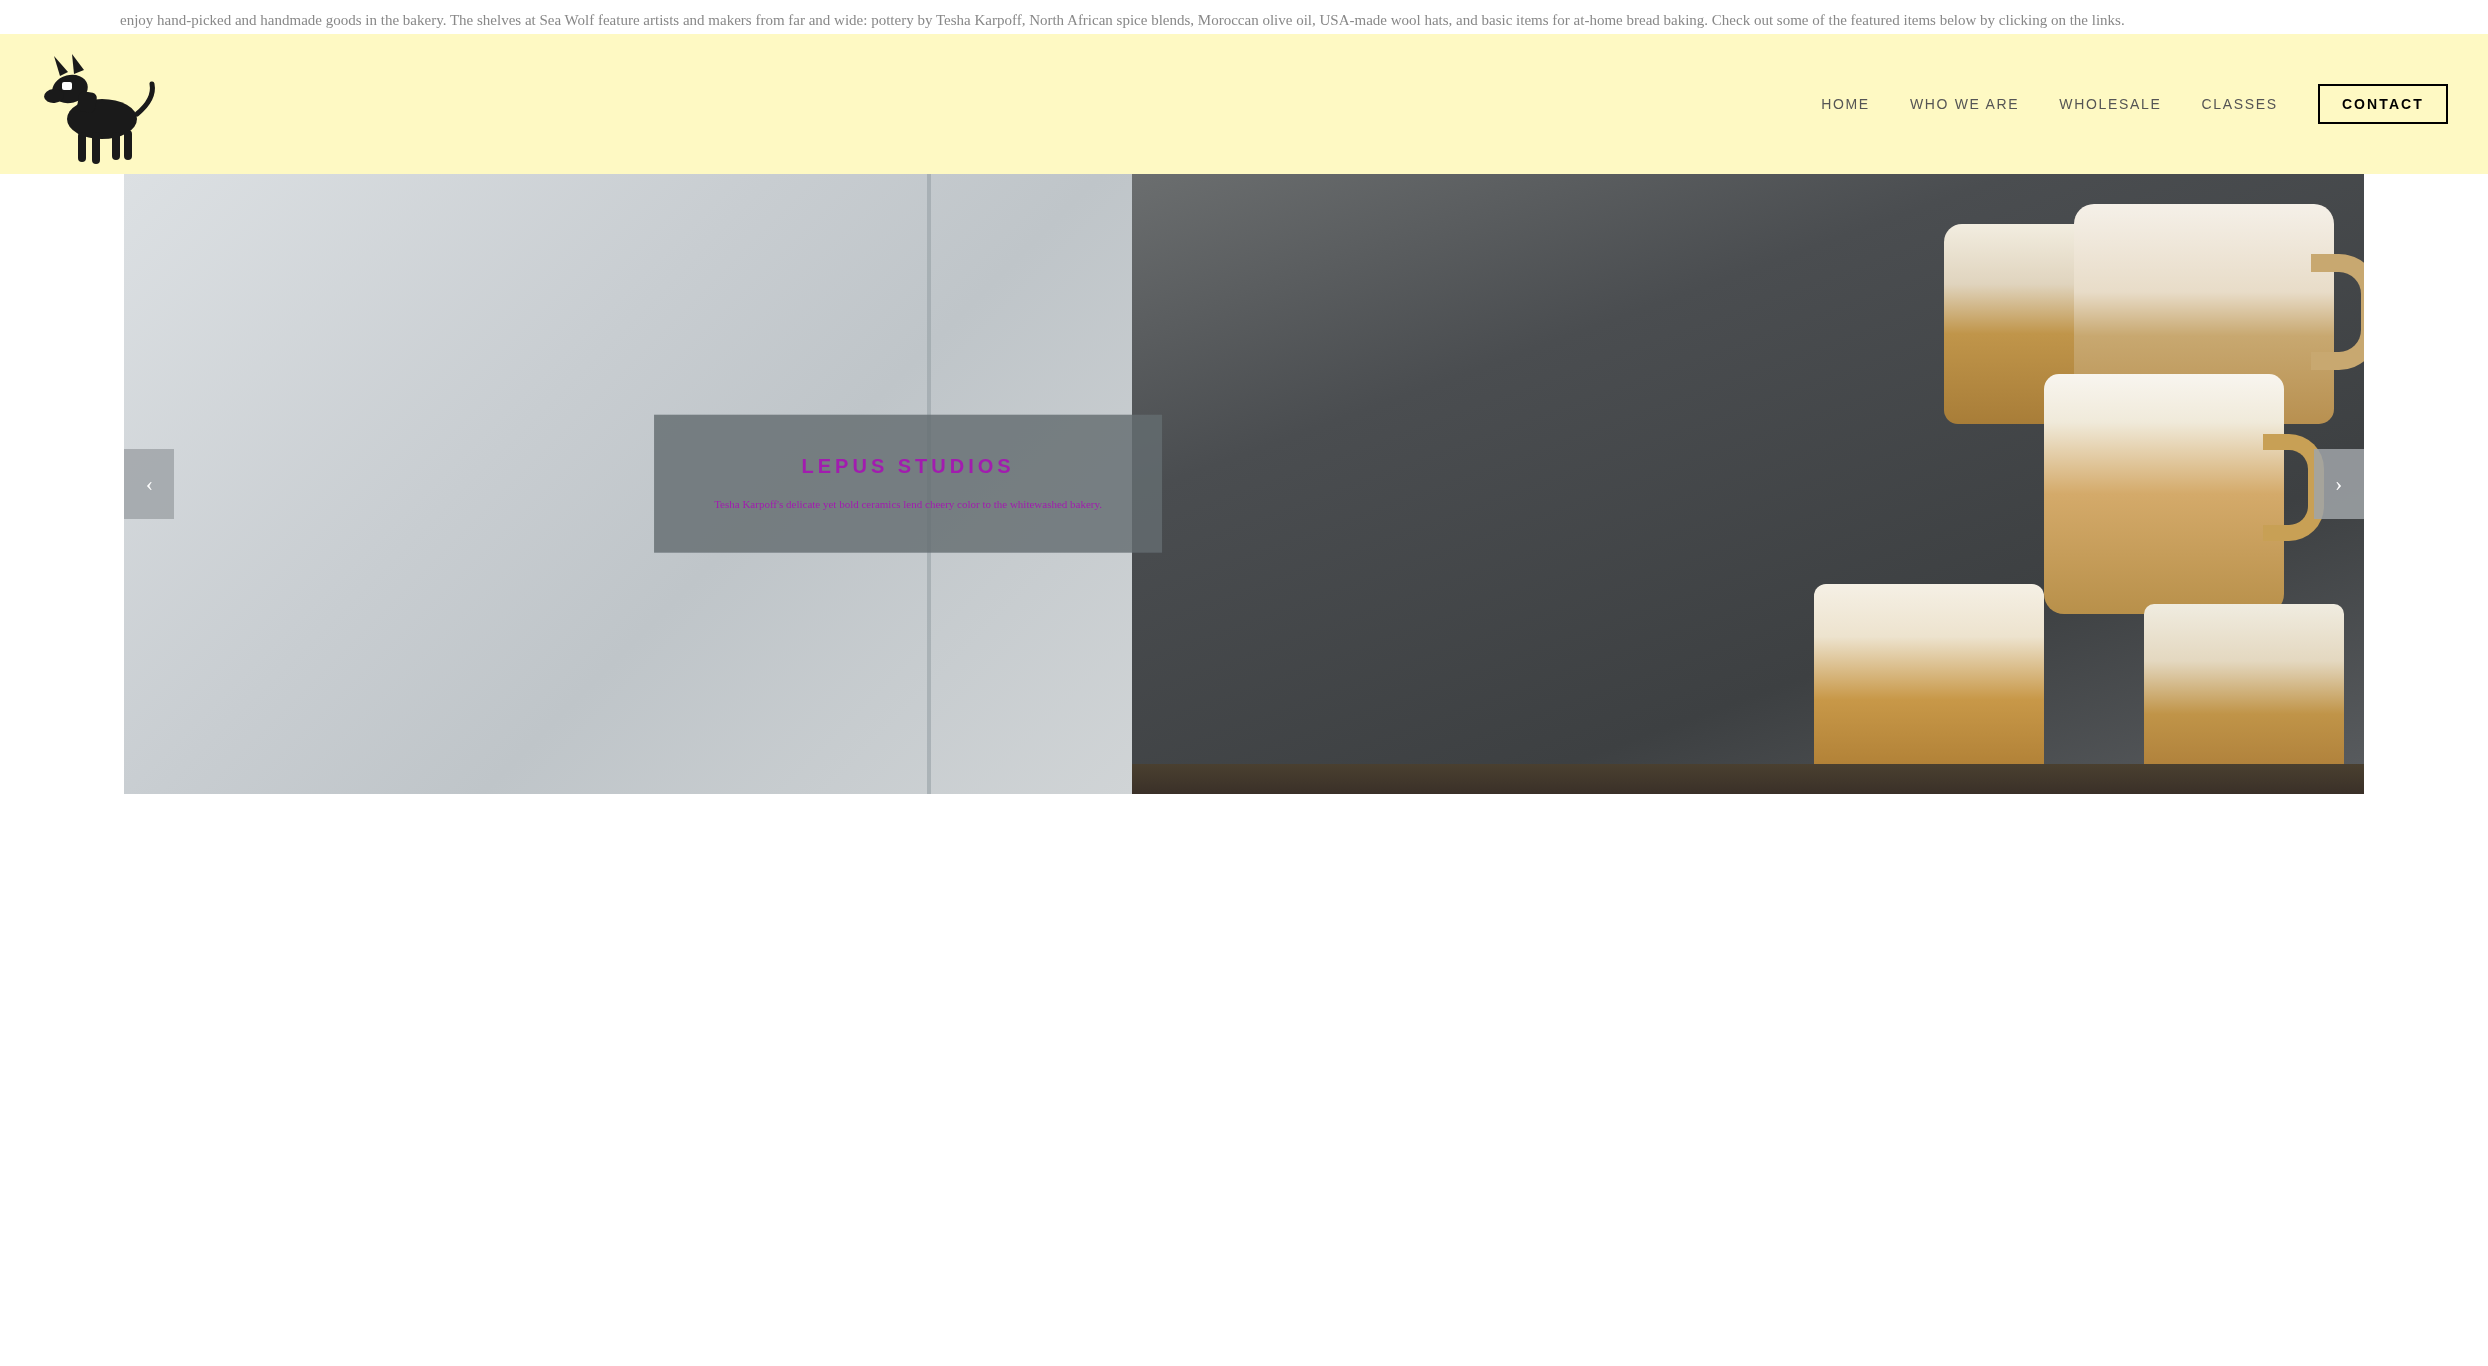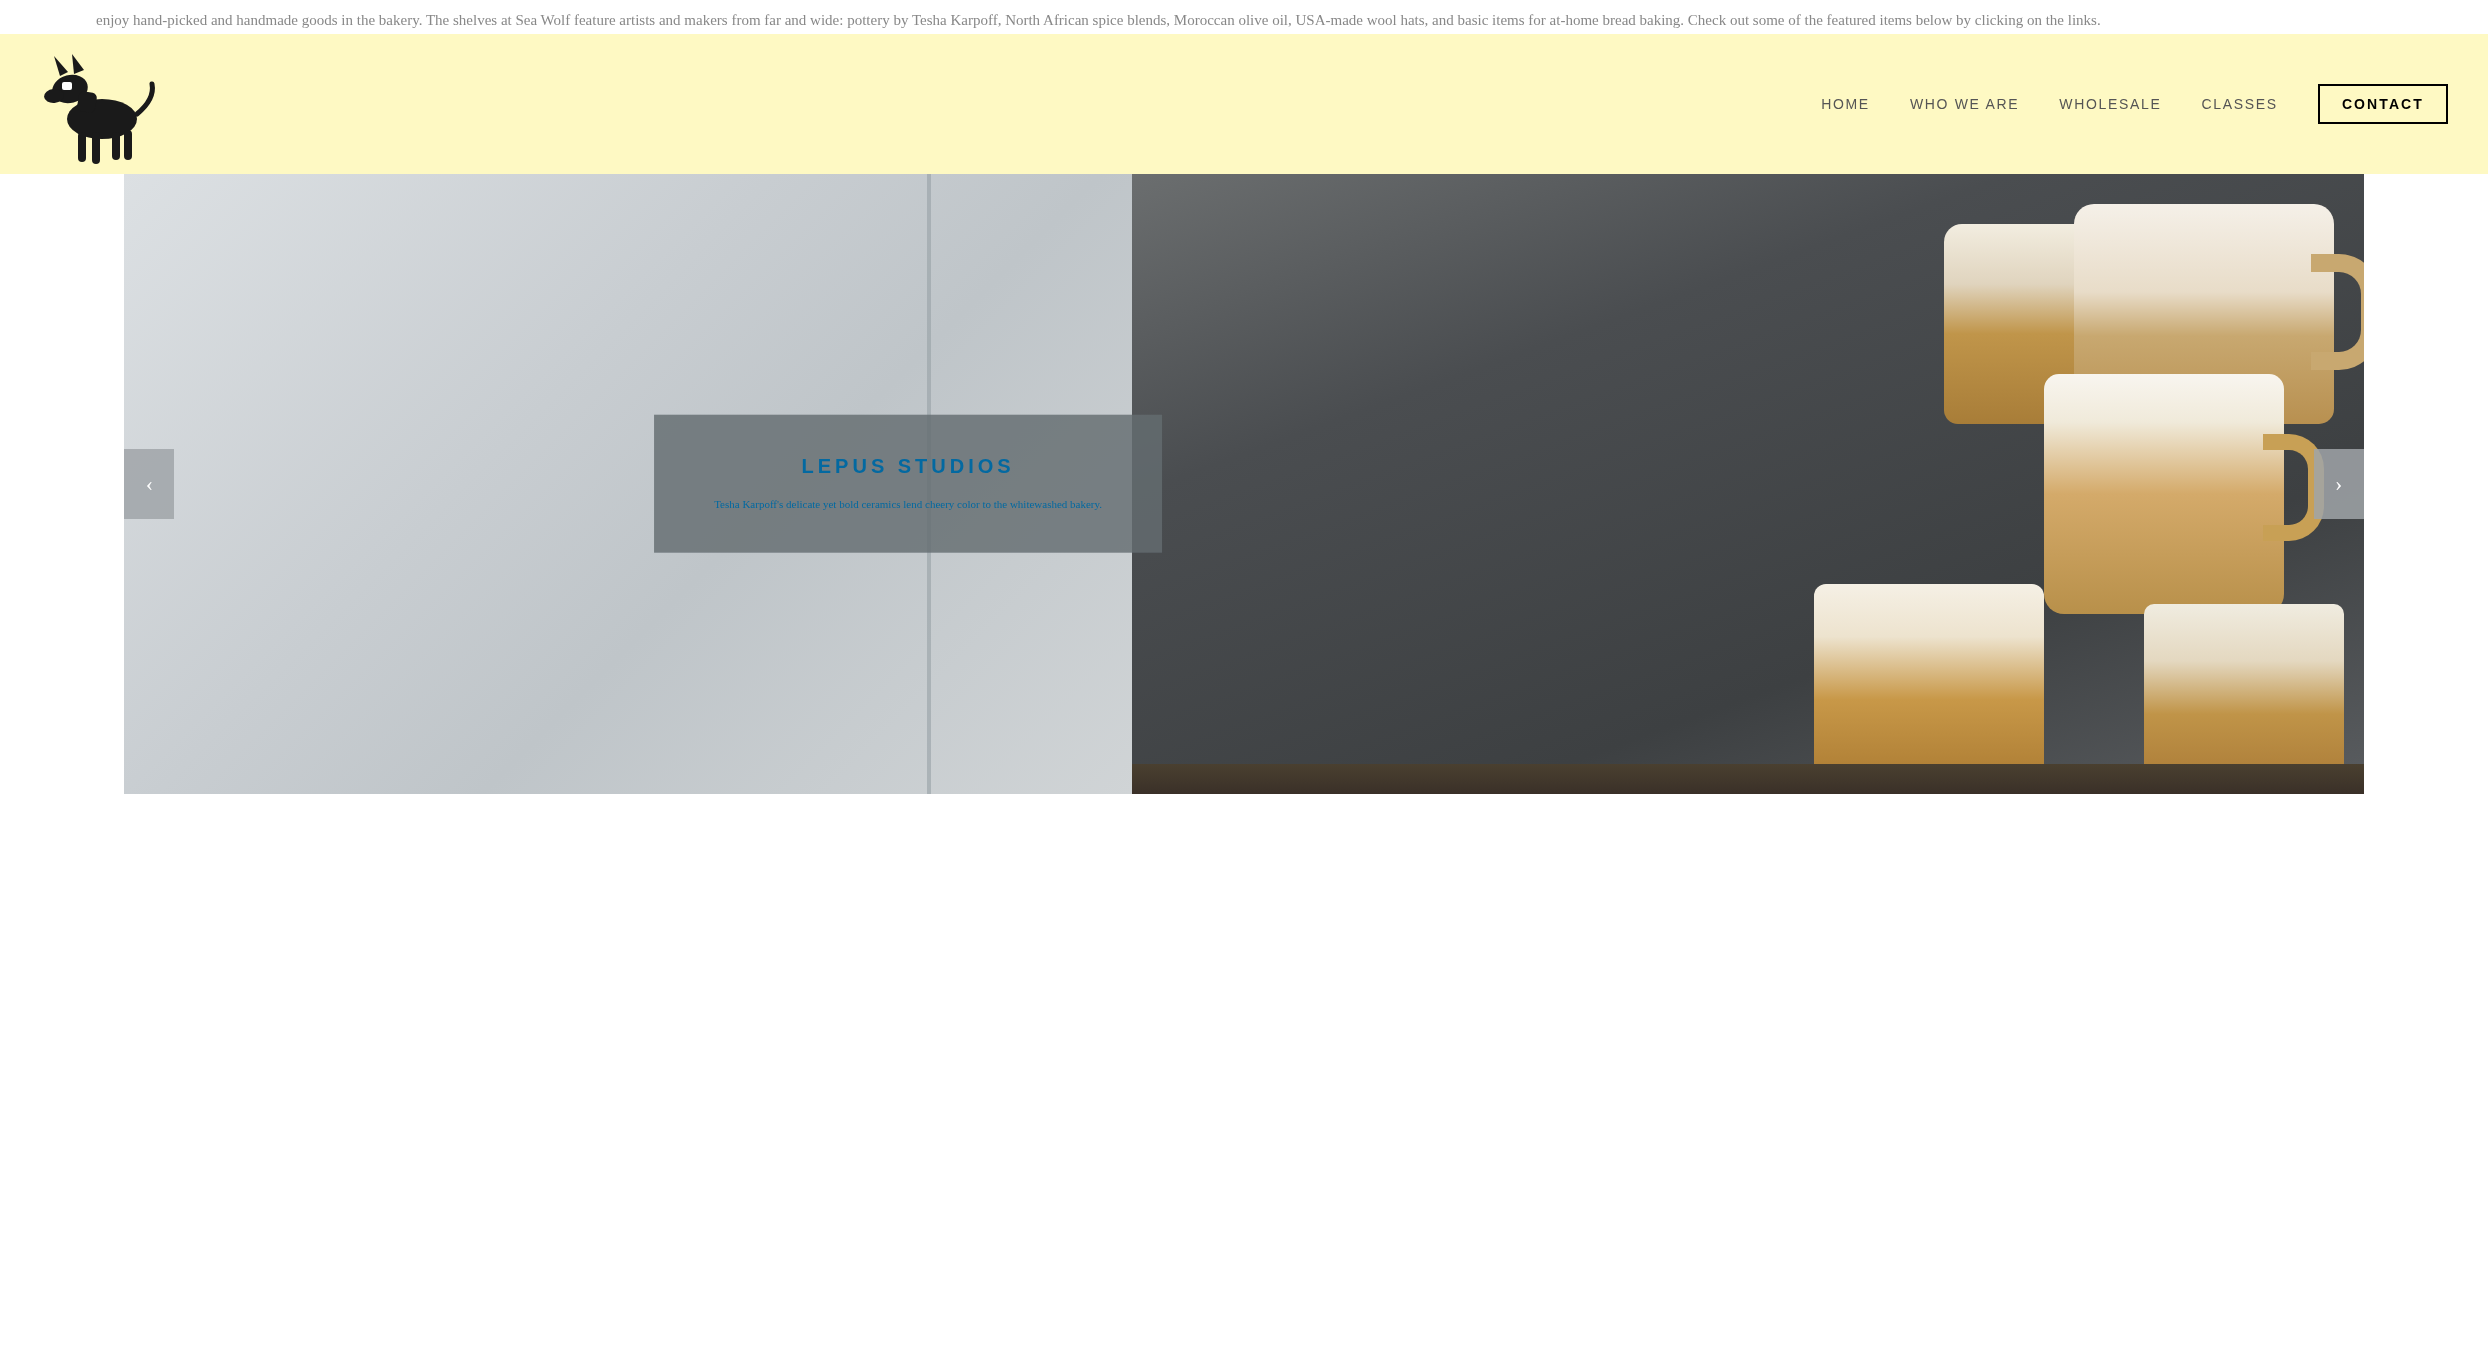--- a/index.html
+++ b/index.html
@@ -193,21 +193,21 @@
 
     
     .slide-caption {
       position: absolute;
       left: 35%;
       top: 50%;
       transform: translate(-50%, -50%);
       background: rgba(100, 108, 112, 0.82);
       padding: 40px 60px;
       text-align: center;
-      color: #0369a1;
+      color: #a21caf;
       z-index: 5;
       min-width: 380px;
     }
 
     .slide-caption-title {
       font-family: 'Arial', sans-serif;
       font-size: 20px;
       letter-spacing: 0.2em;
       font-weight: 600;
       text-transform: uppercase;
@@ -238,21 +238,21 @@
       font-size: 22px;
       user-select: none;
     }
 
     .slider-arrow.prev { left: 0; }
     .slider-arrow.next { right: 0; }
 
     
     .top-bar-text {
       background: #fff;
-      padding: 8px 200px 0 96px;
+      padding: 8px 200px 0 120px;
       font-size: 15px;
       color: #888;
       line-height: 1.7;
     }
   </style>
 </head>
 <body>
 
 <div class="top-bar-text">
   <span>enjoy hand-picked and handmade goods in the bakery. The shelves at Sea Wolf feature artists and makers from far and wide: pottery by Tesha Karpoff, North African spice blends, Moroccan olive oil, USA-made wool hats, and basic items for at-home bread baking. Check out some of the featured items below by clicking on the links.</span>

